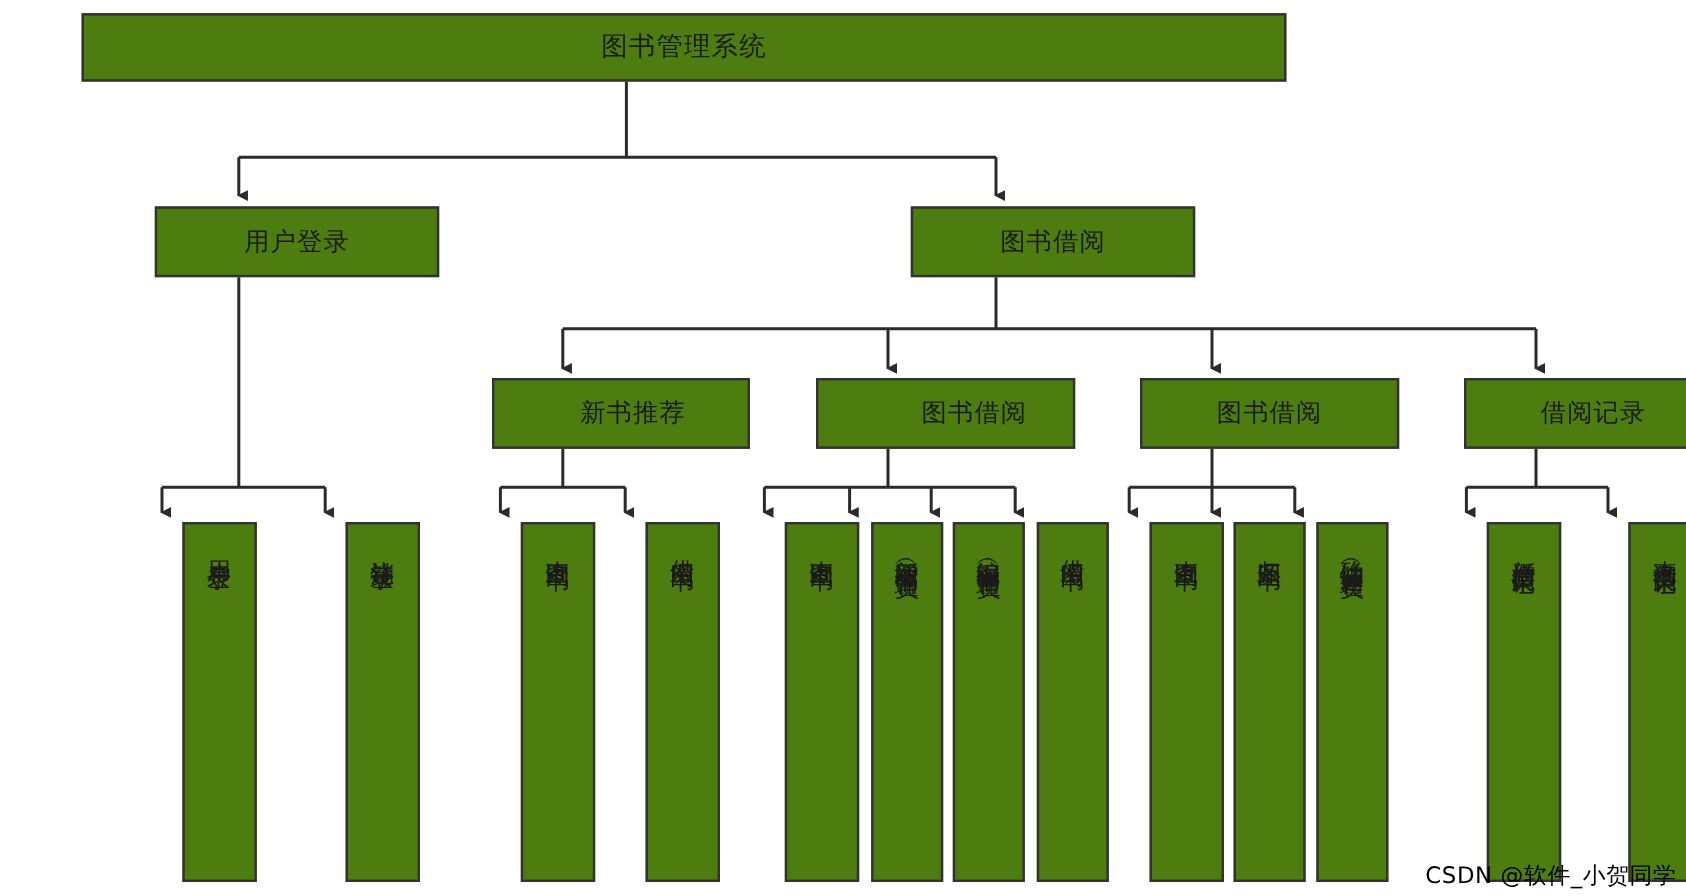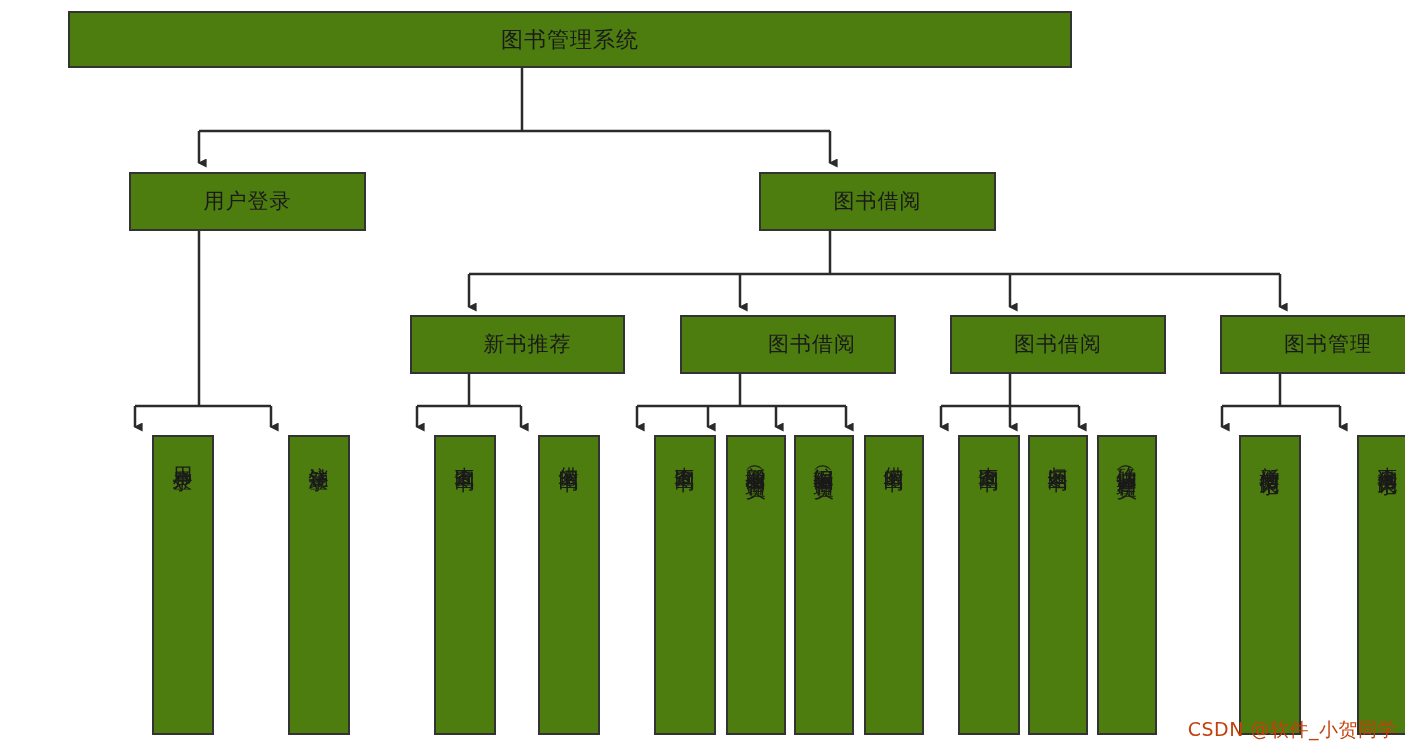--- a/index.html
+++ b/index.html
@@ -64,21 +64,21 @@
   .link-line {
     stroke: #2b2b2b;
     stroke-width: 2.5;
     fill: none;
   }
   .watermark {
     position: absolute;
     right: 8px;
     bottom: 4px;
     font-size: 19px;
-    color: #c2410c;
+    color: #000000;
     white-space: nowrap;
     letter-spacing: 0.5px;
   }
 </style>
 </head>
 <body>
 
 <div id="canvas">
 
   <svg class="links" viewBox="0 0 1405 747">
@@ -146,21 +146,21 @@
   <div class="node l3" style="left:362px; top:315px; width:215px; height:59px;padding-left:20px;">
     <span class="node-label">新书推荐</span>
   </div>
   <div class="node l3" style="left:632px; top:315px; width:216px; height:59px;padding-left:48px;">
     <span class="node-label">图书借阅</span>
   </div>
   <div class="node l3" style="left:902px; top:315px; width:216px; height:59px;">
     <span class="node-label">图书借阅</span>
   </div>
   <div class="node l3" style="left:1172px; top:315px; width:216px; height:59px;">
-    <span class="node-label">图书管理</span>
+    <span class="node-label">借阅记录</span>
   </div>
 
   <div class="node vertical" style="left:104px; top:435px; width:62px; height:300px;">
     <span class="node-label">用户登录</span>
   </div>
   <div class="node vertical" style="left:240px; top:435px; width:62px; height:300px;">
     <span class="node-label">注销登录</span>
   </div>
 
   <div class="node vertical" style="left:386px; top:435px; width:62px; height:300px;">

